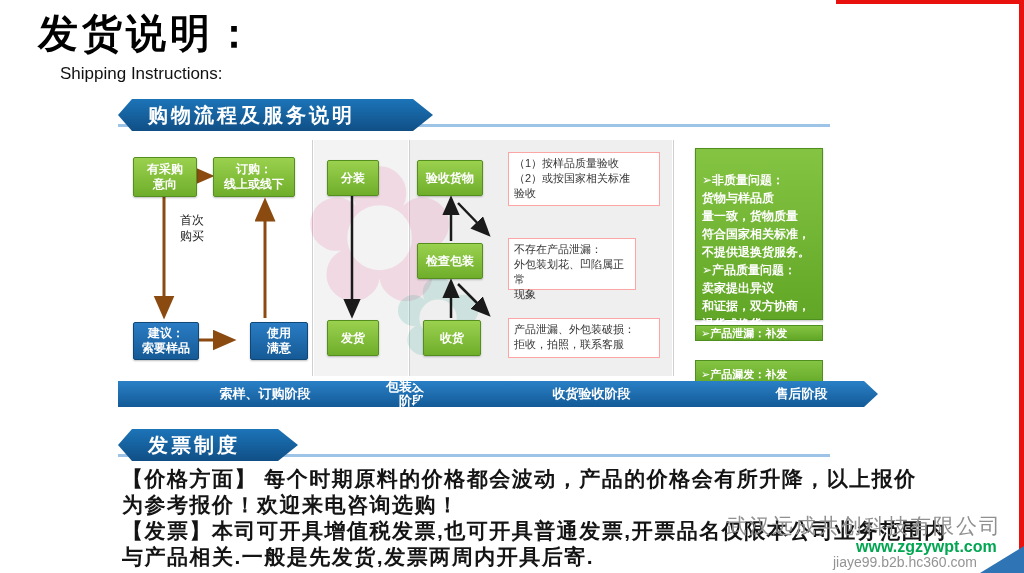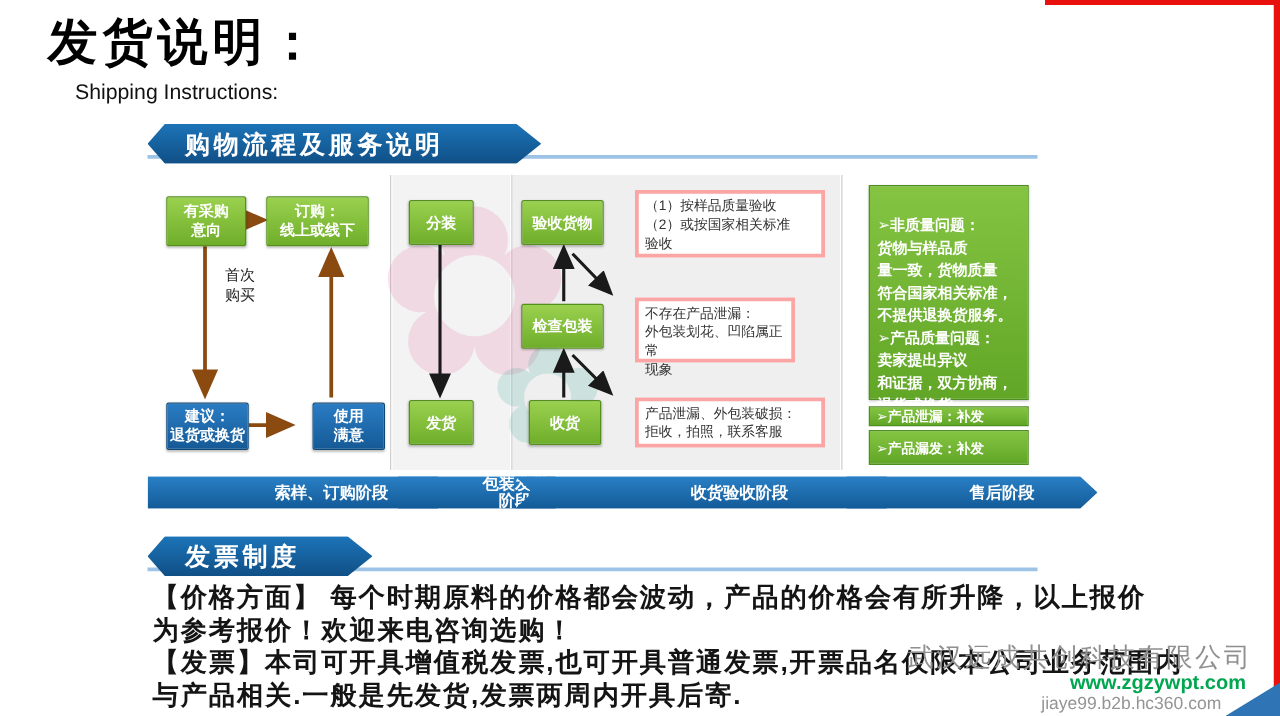--- a/index.html
+++ b/index.html
@@ -27,21 +27,21 @@
   .vdiv{width:1px;top:140px;height:236px;background:#cfcfcf;}
   
   .gbox{background:linear-gradient(#9ad14f,#6fae2a);border:1px solid #548f1d;color:#fff;
     font-weight:bold;font-size:12px;display:flex;align-items:center;justify-content:center;
     text-align:center;white-space:pre-line;line-height:1.25;border-radius:2px;
     box-shadow:0 1px 2px rgba(0,0,0,.25);}
   .bbox{background:linear-gradient(#2a7cc4,#155a96);border:1px solid #0f4777;color:#fff;
     font-weight:bold;font-size:12px;display:flex;align-items:center;justify-content:center;
     text-align:center;white-space:pre-line;line-height:1.25;border-radius:2px;
     box-shadow:0 1px 2px rgba(0,0,0,.25);}
-  .note{background:#fff;border:3px solid #fca5a5;color:#333;font-size:11px;line-height:1.35;
+  .note{background:#fff;border:1px solid #fca5a5;color:#333;font-size:11px;line-height:1.35;
     padding:3px 5px;white-space:pre-line;box-sizing:border-box;}
   .panel{background:linear-gradient(#85c443,#61a626);border:1px solid #4e8f1f;color:#fff;
     font-weight:bold;font-size:12px;line-height:1.5;padding:22px 6px;white-space:pre-line;
     box-sizing:border-box;box-shadow:0 1px 2px rgba(0,0,0,.25);}
   .reissue{background:linear-gradient(#85c443,#61a626);border:1px solid #4e8f1f;color:#fff;
     font-weight:bold;font-size:11px;display:flex;align-items:center;padding-left:5px;
     box-sizing:border-box;}
   .flow-label{font-size:12px;color:#222;white-space:pre-line;line-height:1.3;}
   
   .stage{top:381px;height:26px;background:linear-gradient(#2a80c6,#135a97);color:#fff;
@@ -104,21 +104,21 @@
     <line x1="340" y1="188" x2="370" y2="218" stroke="#1a1a1a" stroke-width="2.5" marker-end="url(#ak)"></line>
   </svg>
 
   <div class="abs gbox" style="left:133px;top:157px;width:62px;height:38px;">有采购
 意向</div>
   <div class="abs gbox" style="left:213px;top:157px;width:80px;height:38px;">订购：
 线上或线下</div>
   <div class="abs flow-label" style="left:180px;top:213px;">首次
 购买</div>
   <div class="abs bbox" style="left:133px;top:322px;width:64px;height:36px;">建议：
-退货或换货</div>
+索要样品</div>
   <div class="abs bbox" style="left:237px;top:322px;width:56px;height:36px;margin-left:13px;">使用
 满意</div>
   <div class="abs gbox" style="left:327px;top:160px;width:50px;height:34px;">分装</div>
   <div class="abs gbox" style="left:327px;top:320px;width:50px;height:34px;">发货</div>
   <div class="abs gbox" style="left:417px;top:160px;width:64px;height:34px;">验收货物</div>
   <div class="abs gbox" style="left:417px;top:243px;width:64px;height:34px;">检查包装</div>
   <div class="abs gbox" style="left:423px;top:320px;width:56px;height:34px;">收货</div>
 
   <div class="abs note" style="left:508px;top:152px;width:152px;height:54px;">（1）按样品质量验收
 （2）或按国家相关标准
@@ -132,21 +132,21 @@
   <div class="abs panel" style="left:695px;top:148px;width:128px;height:172px;">➢非质量问题：
 货物与样品质
 量一致，货物质量
 符合国家相关标准，
 不提供退换货服务。
 ➢产品质量问题：
 卖家提出异议
 和证据，双方协商，
 退货或换货。</div>
   <div class="abs reissue" style="left:695px;top:325px;width:128px;height:16px;">➢产品泄漏：补发</div>
-  <div class="abs reissue" style="left:695px;top:344px;width:128px;height:28px;">➢产品漏发：补发</div>
+  <div class="abs reissue" style="left:695px;top:360px;width:128px;height:28px;">➢产品漏发：补发</div>
 
   <div class="abs stage first" style="left:118px;width:198px;">索样、订购阶段</div>
   <div class="abs stage" style="left:318px;width:92px;">包装发货
 阶段</div>
   <div class="abs stage" style="left:412px;width:263px;">收货验收阶段</div>
   <div class="abs stage" style="left:677px;width:153px;">售后阶段</div>
 
   <div class="abs banner-line" style="left:118px;top:454px;width:712px;"></div>
   <div class="abs banner" style="left:118px;top:429px;width:180px;">发票制度</div>
 

